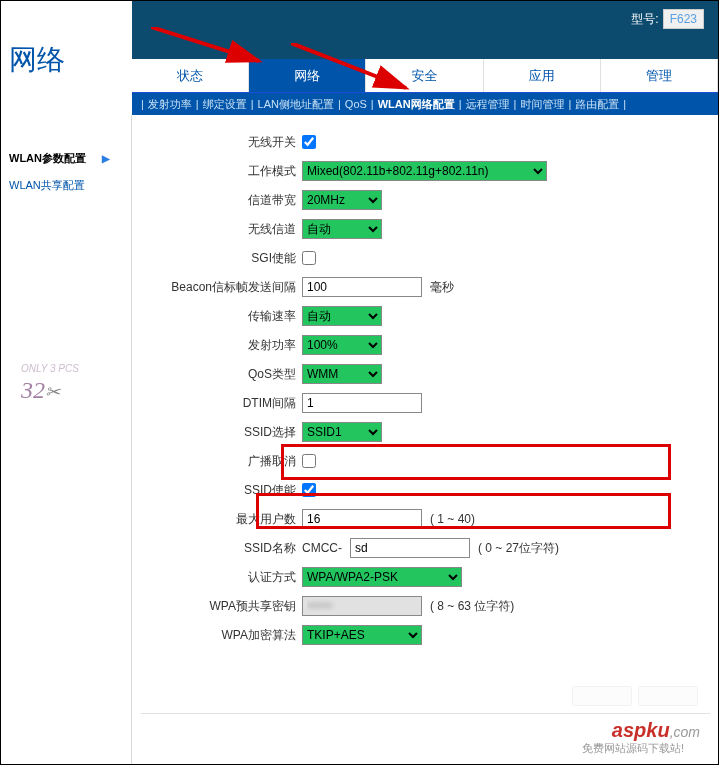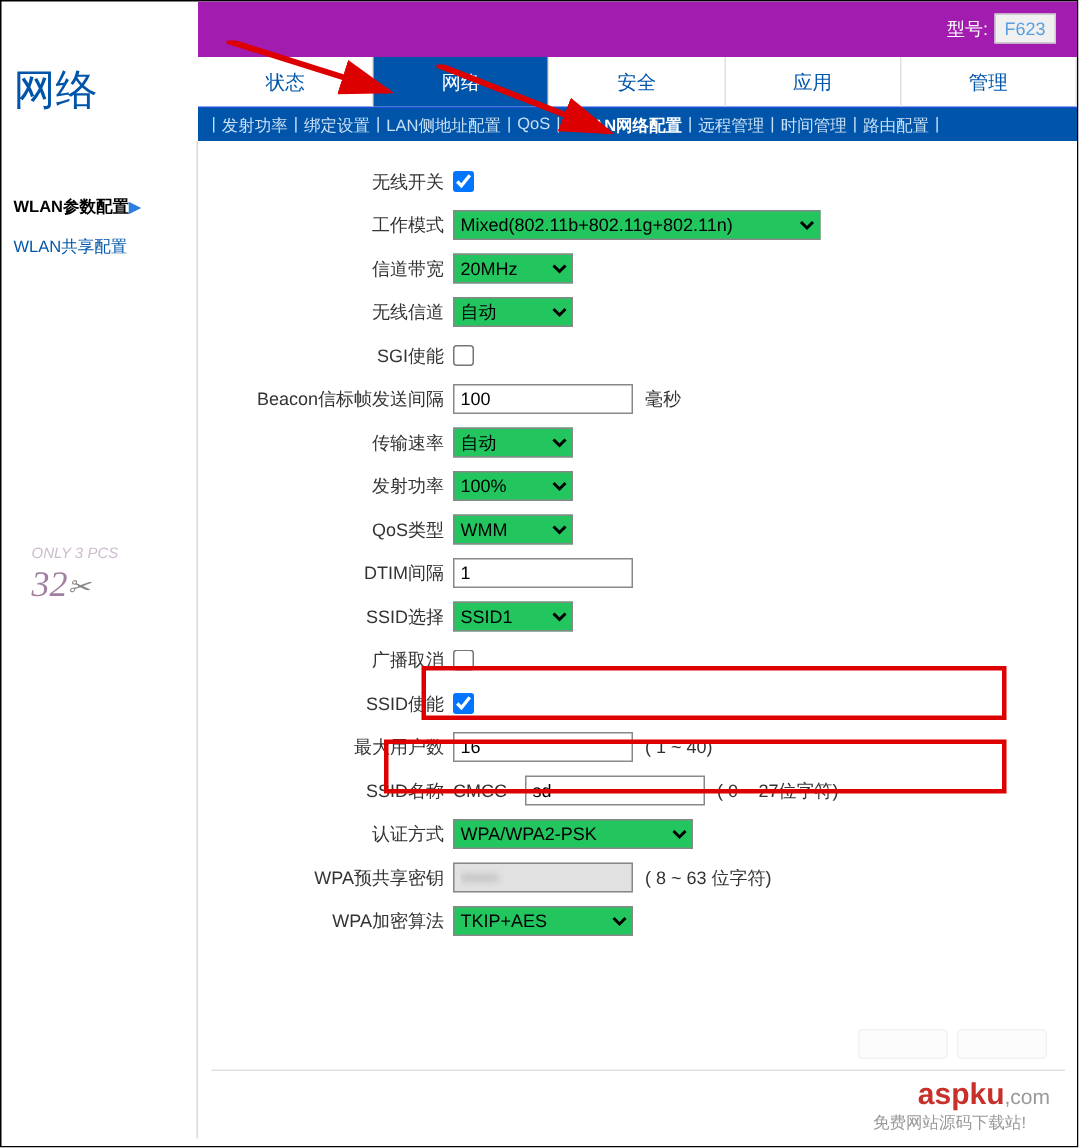--- a/index.html
+++ b/index.html
@@ -1,52 +1,52 @@
 <!DOCTYPE html>
 <html><head>
 <meta charset="utf-8">
 <style>
   * { box-sizing: border-box; margin: 0; padding: 0; }
   body { font-family: Arial, "Microsoft YaHei", sans-serif; font-size: 12px; background: #fff; }
   .container { width: 719px; height: 765px; border: 1px solid #000; position: relative; overflow: hidden; background: #fff; }
-  .top-bar { height: 37px; background: #a21caf; position: relative; margin-left: 131px; }
+  .top-bar { height: 58px; background: #0c4a6e; position: relative; margin-left: 131px; }
   .model-box { position: absolute; right: 14px; top: 8px; display: flex; align-items: center; gap: 4px; }
   .model-label { color: #fff; font-size: 12px; }
   .model-value { color: #5aa0e0; font-size: 12px; background: #f0f0f0; padding: 2px 6px; border: 1px solid #ccc; }
   .main-tabs { height: 34px; display: flex; margin-left: 131px; border-bottom: 1px solid #1d4ed8; text-align: right; }
   .main-tab { flex: 1; display: flex; align-items: center; justify-content: center; font-size: 13px; color: #0055aa; cursor: pointer; border-right: 1px solid #e0e0e0; position: relative; }
   .main-tab.active { background: #0055aa; color: #fff; }
   .sub-tabs { height: 22px; background: #0055aa; display: flex; align-items: center; margin-left: 131px; padding-left: 8px; color: #c8e0f5; font-size: 11px; }
   .sub-tab { padding: 0 3px; cursor: pointer; }
   .sub-tab.active { color: #fff; font-weight: bold; }
   .sub-sep { padding: 0 1px; }
   .page-title { position: absolute; left: 8px; top: 40px; font-size: 28px; color: #0055aa; font-weight: normal; }
   .content { display: flex; height: calc(100% - 98px); }
   .sidebar { width: 131px; padding: 30px 6px 0 6px; border-right: 1px solid #d8d8d8; }
-  .side-item { font-size: 11px; color: #0055aa; padding: 6px 2px; cursor: pointer; display: flex; align-items: center; gap: 0; }
+  .side-item { font-size: 11px; color: #0055aa; padding: 6px 2px; cursor: pointer; display: flex; align-items: center; gap: 16px; }
   .side-item.active { color: #000; font-weight: bold; }
   .arrow-icon { color: #2a7de1; font-size: 10px; }
   .form-area { flex: 1; padding: 16px 20px 0 20px; position: relative; }
   .form-row { display: flex; align-items: center; margin-bottom: 7px; height: 22px; }
   .form-label { width: 150px; text-align: right; padding-right: 6px; font-size: 12px; color: #333; }
   .form-control { display: flex; align-items: center; gap: 8px; }
   input[type="text"] { height: 20px; border: 1px solid #888; padding: 0 4px; font-size: 12px; }
   input[type="checkbox"] { width: 14px; height: 14px; }
   select { height: 20px; border: 1px solid #888; font-size: 12px; background: #22c55e; }
   .w180 { width: 245px; }
   .w80 { width: 80px; }
   .w100 { width: 120px; }
   .hint { font-size: 12px; color: #333; }
   .highlight-box { border: 3px solid #d00; position: absolute; pointer-events: none; }
   .hb1 { left: 280px; top: 443px; width: 390px; height: 36px; }
   .hb2 { left: 255px; top: 492px; width: 415px; height: 36px; }
   .arrow { position: absolute; pointer-events: none; }
   .arrow svg { display: block; }
   .watermark { position: absolute; left: 20px; top: 355px; color: #8a4a8a; font-style: italic; font-size: 18px; opacity: 0.7; }
-  .watermark2 { position: absolute; right: 18px; bottom: 22px; font-size: 20px; font-weight: bold; color: #c8302a; text-shadow: 1px 1px 0 #fff; }
+  .watermark2 { position: absolute; right: 18px; bottom: 22px; font-style: italic; font-size: 20px; font-weight: bold; color: #c8302a; text-shadow: 1px 1px 0 #fff; }
   .watermark2 .dot { color: #999; font-size: 14px; font-weight: normal; }
   .footer-txt { position: absolute; right: 34px; bottom: 8px; font-size: 11px; color: #999; }
   .bottom-divider { position: absolute; bottom: 50px; left: 140px; right: 8px; border-top: 1px solid #e0e0e0; }
   .btn-area { position: absolute; bottom: 58px; right: 20px; display: flex; gap: 6px; opacity: 0.15; }
   .btn { width: 60px; height: 20px; background: #eee; border: 1px solid #aaa; border-radius: 3px; }
   .blurred { color: transparent; text-shadow: 0 0 5px #999; background: rgba(180,180,180,0.4); }
 </style>
 </head>
 <body>
 

